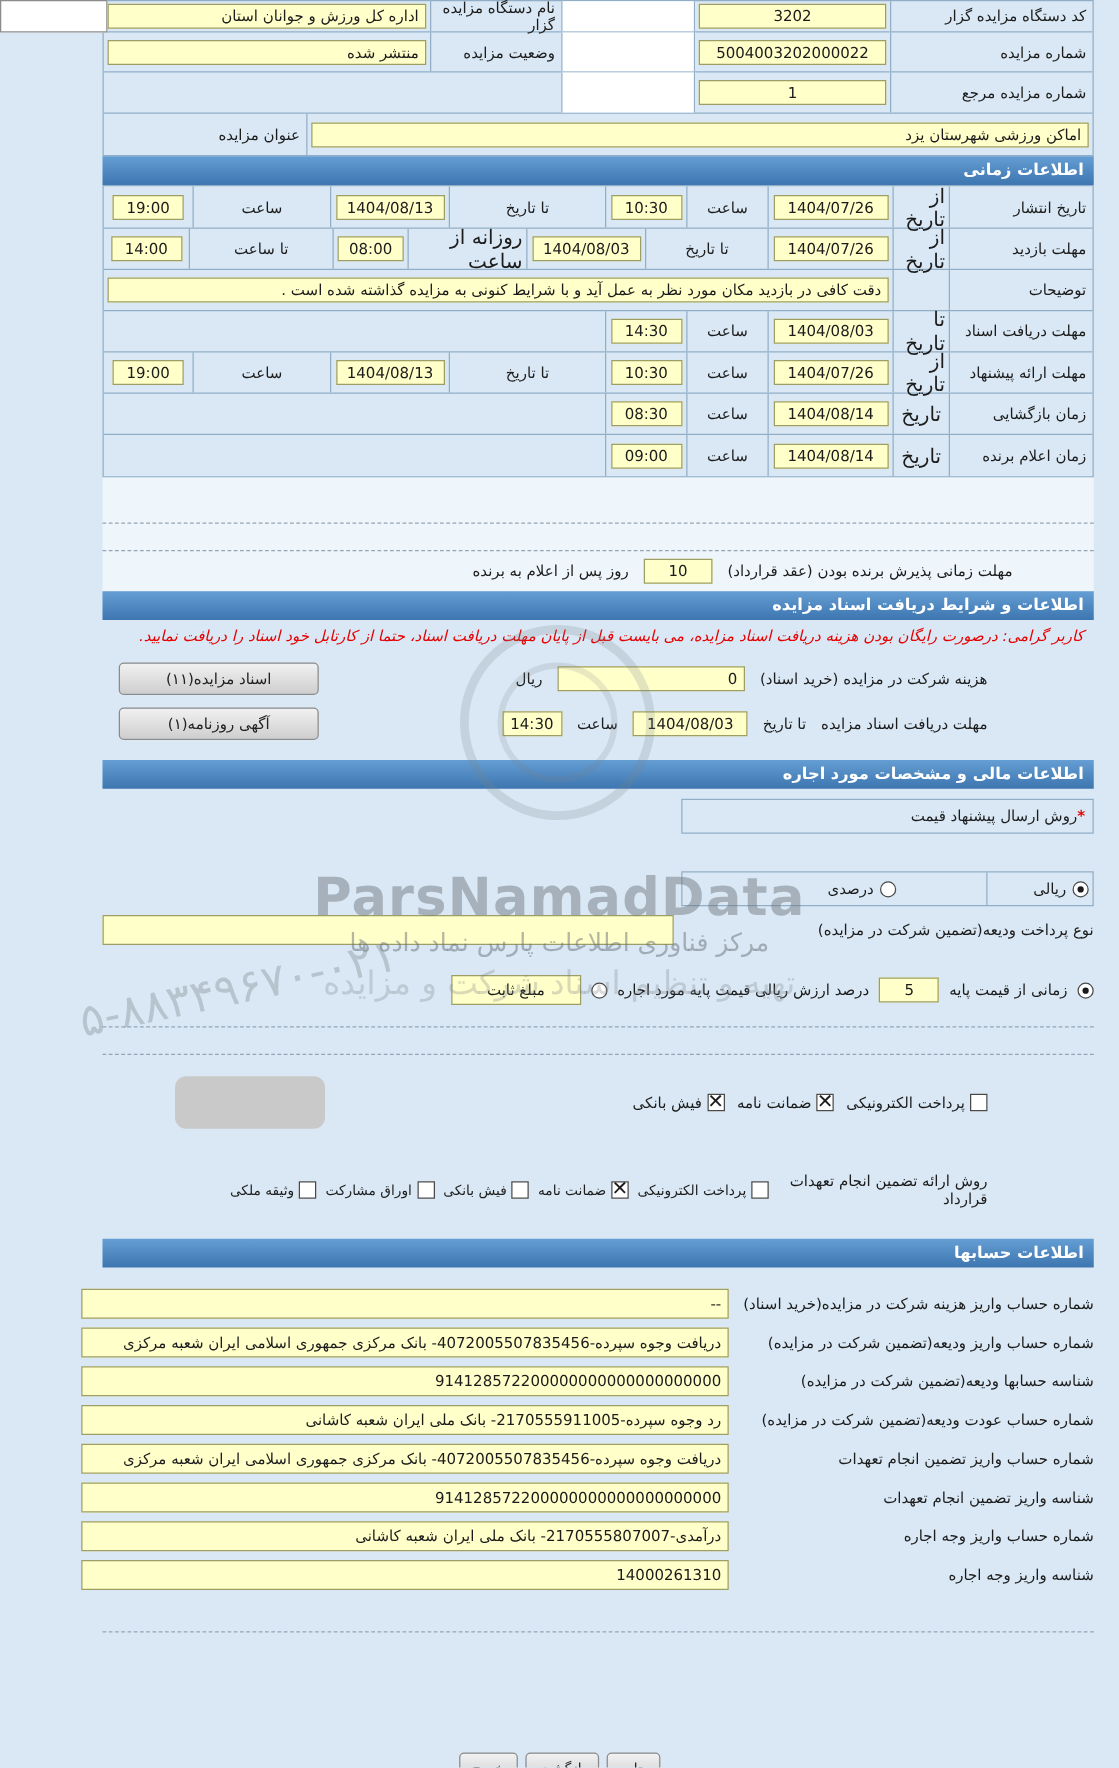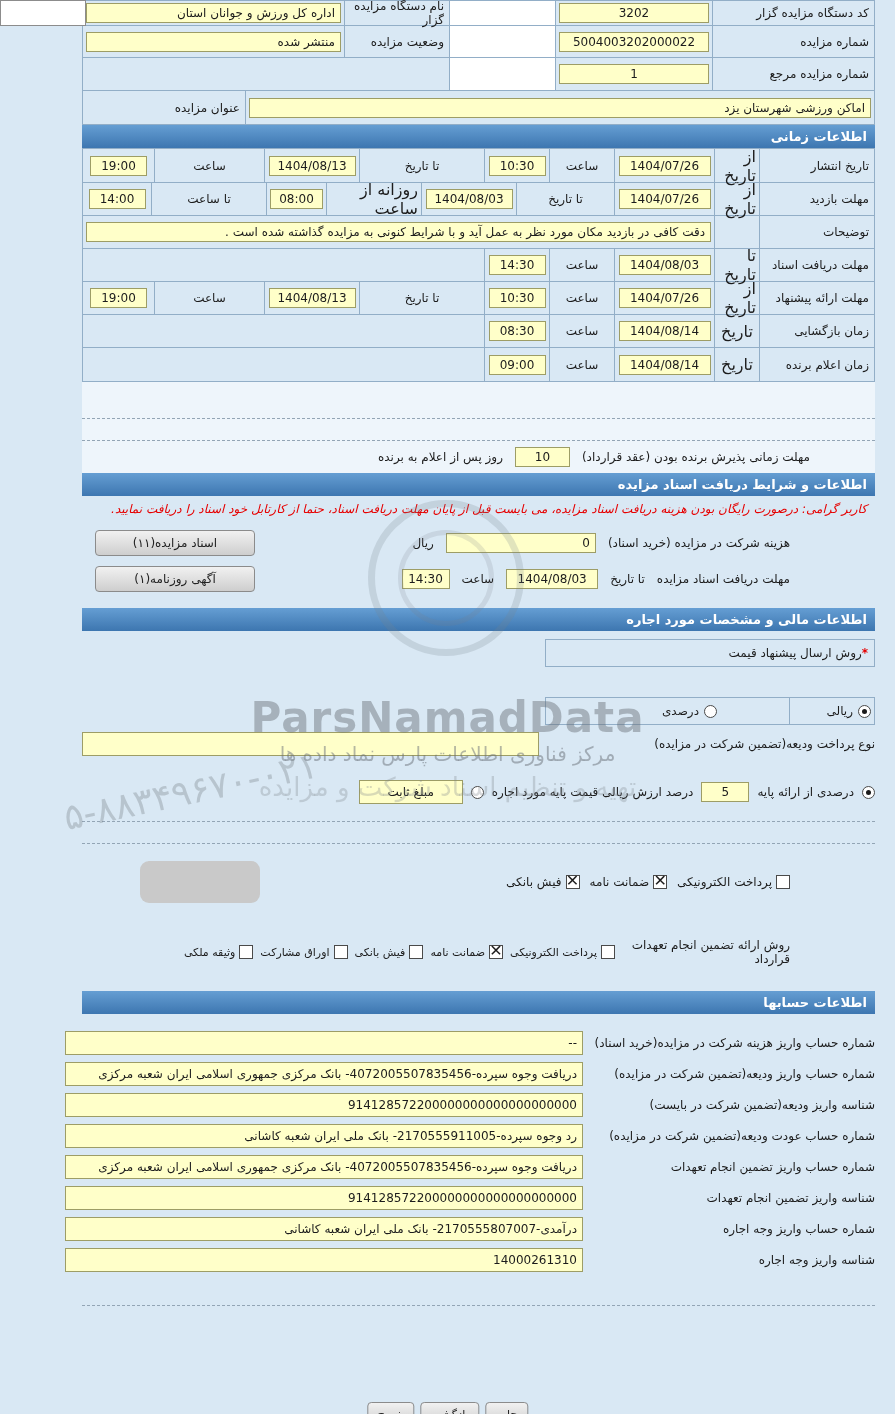--- a/index.html
+++ b/index.html
@@ -280,21 +280,21 @@
       </div>
     </div>
 
     <div class="flexrow" style="height:30px;margin-top:4px;gap:6px">
       <div style="width:330px;text-align:right;padding-left:6px">نوع پرداخت ودیعه(تضمین شرکت در مزایده)</div>
       <span class="inp tall fill"></span>
     </div>
 
     <div class="flexrow" style="height:30px;margin-top:18px;gap:8px">
       <span class="rd on"></span>
-      <span>درصدی از ارائه پایه</span>
+      <span>زمانی از قیمت پایه</span>
       <span class="inp" style="width:48px">5</span>
       <span>درصد ارزش ریالی قیمت پایه مورد اجاره</span>
       <span class="rd"></span>
       <span class="inp tall" style="width:104px">مبلغ ثابت</span>
     </div>
 
     <div class="dash" style="margin-top:14px"></div>
     <div class="dash" style="margin-top:21px"></div>
 
     <div class="flexrow" style="height:46px;margin-top:15px;padding-right:85px;gap:10px">
@@ -358,21 +358,21 @@
     <div style="margin-top:17px">
       <div class="acc-row">
         <div class="acc-label">شماره حساب واریز هزینه شرکت در مزایده(خرید اسناد)</div>
         <span class="inp tall start acc-val">--</span>
       </div>
       <div class="acc-row">
         <div class="acc-label">شماره حساب واریز ودیعه(تضمین شرکت در مزایده)</div>
         <span class="inp tall start acc-val">دریافت وجوه سپرده-4072005507835456- بانک مرکزی جمهوری اسلامی ایران شعبه مرکزی</span>
       </div>
       <div class="acc-row">
-        <div class="acc-label">شناسه واریز ودیعه(تضمین شرکت در بایست)</div>
+        <div class="acc-label">شناسه حسابها ودیعه(تضمین شرکت در مزایده)</div>
         <span class="inp tall start acc-val">914128572200000000000000000000</span>
       </div>
       <div class="acc-row">
         <div class="acc-label">شماره حساب عودت ودیعه(تضمین شرکت در مزایده)</div>
         <span class="inp tall start acc-val">رد وجوه سپرده-2170555911005- بانک ملی ایران شعبه کاشانی</span>
       </div>
       <div class="acc-row">
         <div class="acc-label">شماره حساب واریز تضمین انجام تعهدات</div>
         <span class="inp tall start acc-val">دریافت وجوه سپرده-4072005507835456- بانک مرکزی جمهوری اسلامی ایران شعبه مرکزی</span>
       </div>

